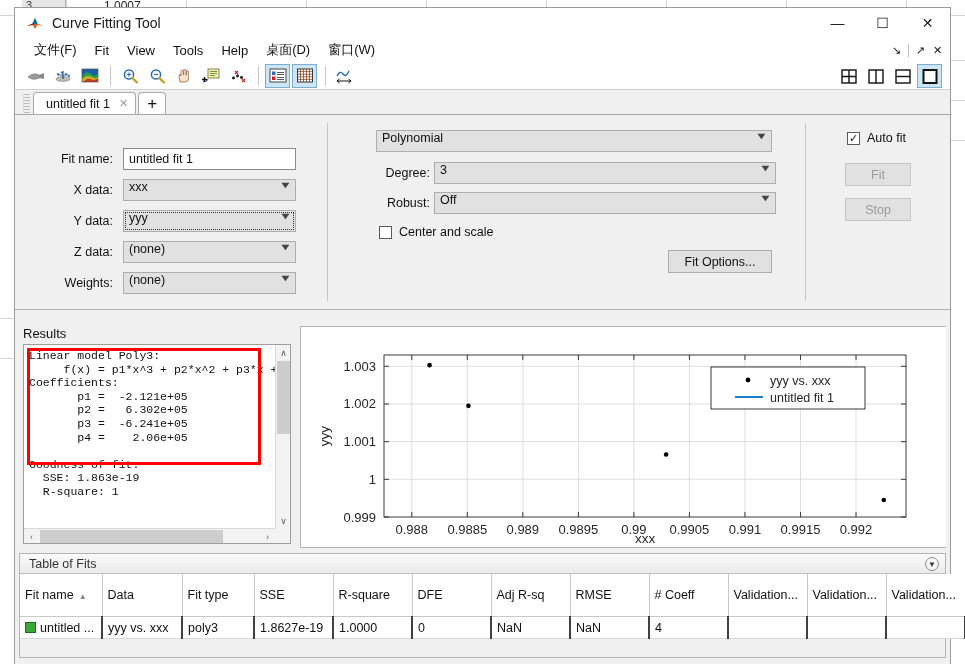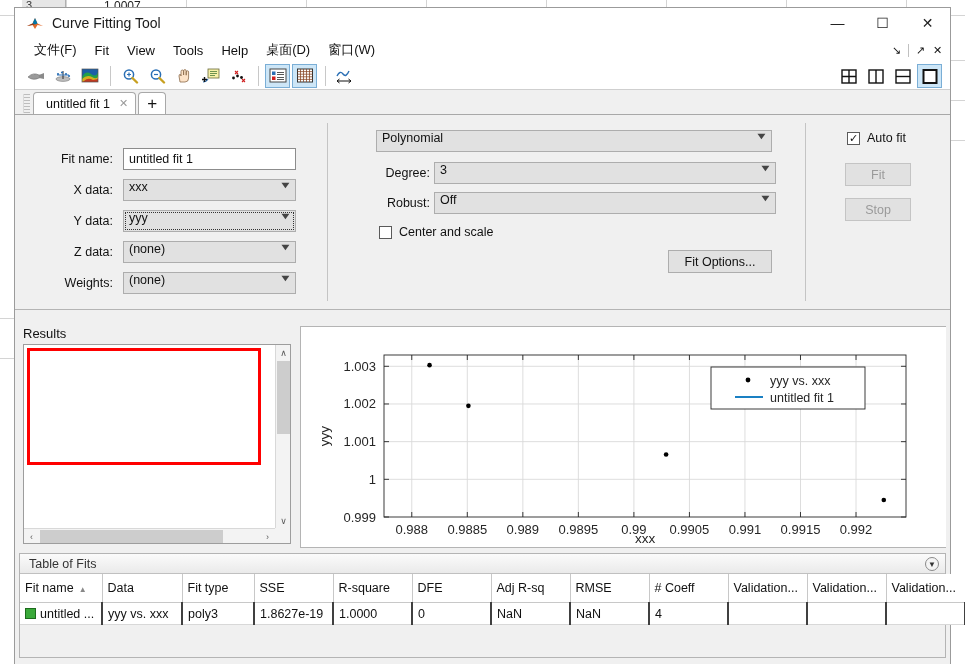--- a/index.html
+++ b/index.html
@@ -195,21 +195,21 @@
   #tof-collapse {
     position: absolute; right: 6px; top: 3px; width: 14px; height: 14px;
     border: 1px solid #8a8a8a; border-radius: 50%;
     display: flex; align-items: center; justify-content: center;
     font-size: 8px; color: #333; background: #f4f4f4;
   }
   #tof-table { width: 100%; border-collapse: collapse; background: #fff; table-layout: fixed; }
   #tof-table th {
     background: #ffffff; border-right: 1px solid #c8c8c8; border-bottom: 1px solid #c8c8c8;
     font-weight: normal; font-size: 12.5px; color: #111;
-    text-align: left; padding: 7px 5px; height: 23px;
+    text-align: left; padding: 14px 5px; height: 23px;
     white-space: nowrap; overflow: hidden;
   }
   #tof-table td {
     border-right: 2px solid #404040; border-bottom: 1px solid #d8d8d8;
     font-size: 12.5px; color: #111; padding: 2px 5px; height: 22px;
     white-space: nowrap; overflow: hidden; background: #fff;
   }
   .sort-caret { color: #888; font-size: 8px; margin-left: 5px; }
   .swatch {
     display: inline-block; width: 11px; height: 11px;
@@ -467,20 +467,31 @@
       <span class="cbox">✓</span>
       <span class="cblabel">Auto fit</span>
     </div>
     <div class="pbtn disabled" style="position:absolute; left:830px; top:48px; width:66px; height:23px;">Fit</div>
     <div class="pbtn disabled" style="position:absolute; left:830px; top:83px; width:66px; height:23px;">Stop</div>
   </div>
 
   <div id="results-panel">
     <div id="results-title">Results</div>
     <div id="results-box">
+      <div id="results-text">Linear model Poly3:
+     f(x) = p1*x^3 + p2*x^2 + p3*x +
+Coefficients:
+       p1 =  -2.121e+05
+       p2 =   6.302e+05
+       p3 =  -6.241e+05
+       p4 =    2.06e+05
+
+Goodness of fit:
+  SSE: 1.863e-19
+  R-square: 1</div>
       <div id="results-highlight"></div>
       <div id="res-vsb">
         <div class="sb-arrow" style="position:absolute;top:0;left:0;">∧</div>
         <div id="res-vthumb"></div>
         <div class="sb-arrow" style="position:absolute;bottom:0;left:0;">∨</div>
       </div>
       <div id="res-hsb">
         <div class="sb-arrow" style="position:absolute;left:0;top:0;">‹</div>
         <div id="res-hthumb"></div>
         <div class="sb-arrow" style="position:absolute;right:0;top:0;">›</div>

